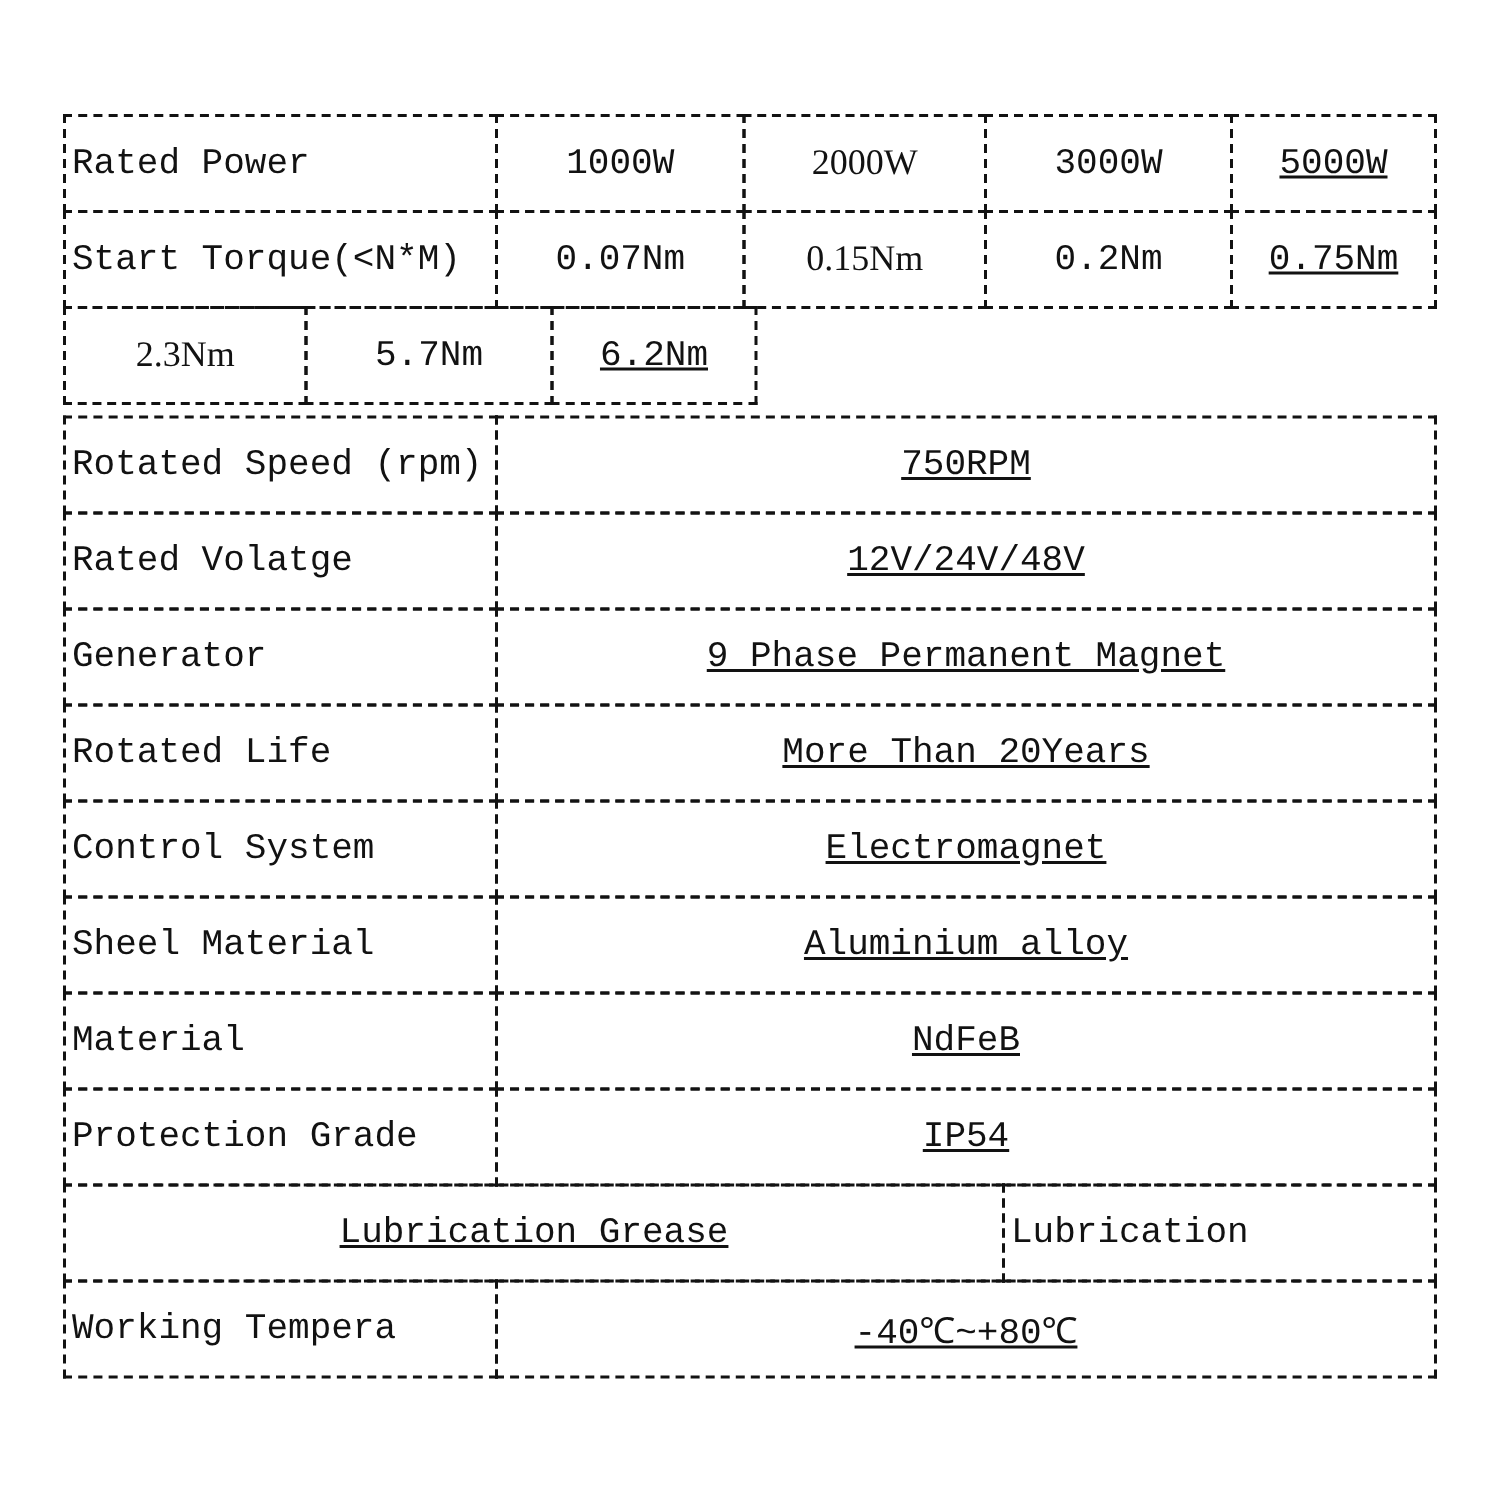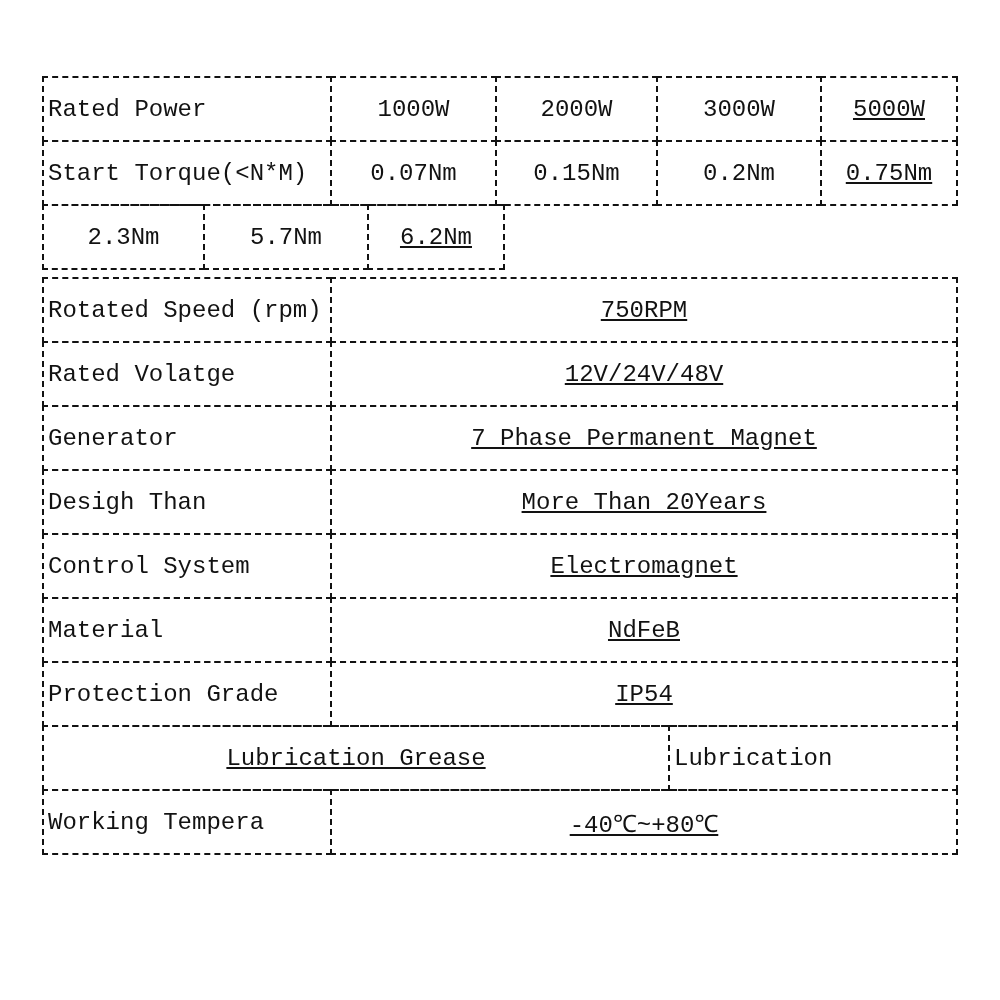--- a/index.html
+++ b/index.html
@@ -38,21 +38,21 @@
     overflow: hidden;
   }
   .cell:first-child { margin-left: 0; }
   .cell-label {
     width: 290px;
     justify-content: flex-start;
     padding-left: 4px;
     text-align: center;
   }
   .w1 { width: 167px; }
-  .w2 { width: 163px; }
+  .w2 { width: 163px; font-family: Liberation Serif, serif; }
   .w3 { width: 166px; }
   .w4 { width: 138px; text-decoration: underline; }
   .wspan { width: 628px; text-decoration: underline; }
 </style>
 </head>
 <body>
 
 <div class="spec-table">
 
   <div class="row">
@@ -82,33 +82,37 @@
     <div class="cell wspan">750RPM</div>
   </div>
 
   <div class="row">
     <div class="cell cell-label">Rated Volatge</div>
     <div class="cell wspan">12V/24V/48V</div>
   </div>
 
   <div class="row">
     <div class="cell cell-label">Generator</div>
-    <div class="cell wspan">7 Phase Permanent Magnet</div>
+    <div class="cell wspan">9 Phase Permanent Magnet</div>
   </div>
 
   <div class="row">
-    <div class="cell cell-label">Desigh Than</div>
+    <div class="cell cell-label">Rotated Life</div>
     <div class="cell wspan">More Than 20Years</div>
   </div>
 
   <div class="row">
     <div class="cell cell-label">Control System</div>
     <div class="cell wspan">Electromagnet</div>
   </div>
 
+  <div class="row">
+    <div class="cell cell-label">Sheel Material</div>
+    <div class="cell wspan">Aluminium alloy</div>
+  </div>
 
   <div class="row">
     <div class="cell cell-label">Material</div>
     <div class="cell wspan">NdFeB</div>
   </div>
 
   <div class="row">
     <div class="cell cell-label">Protection Grade</div>
     <div class="cell wspan">IP54</div>
   </div>

